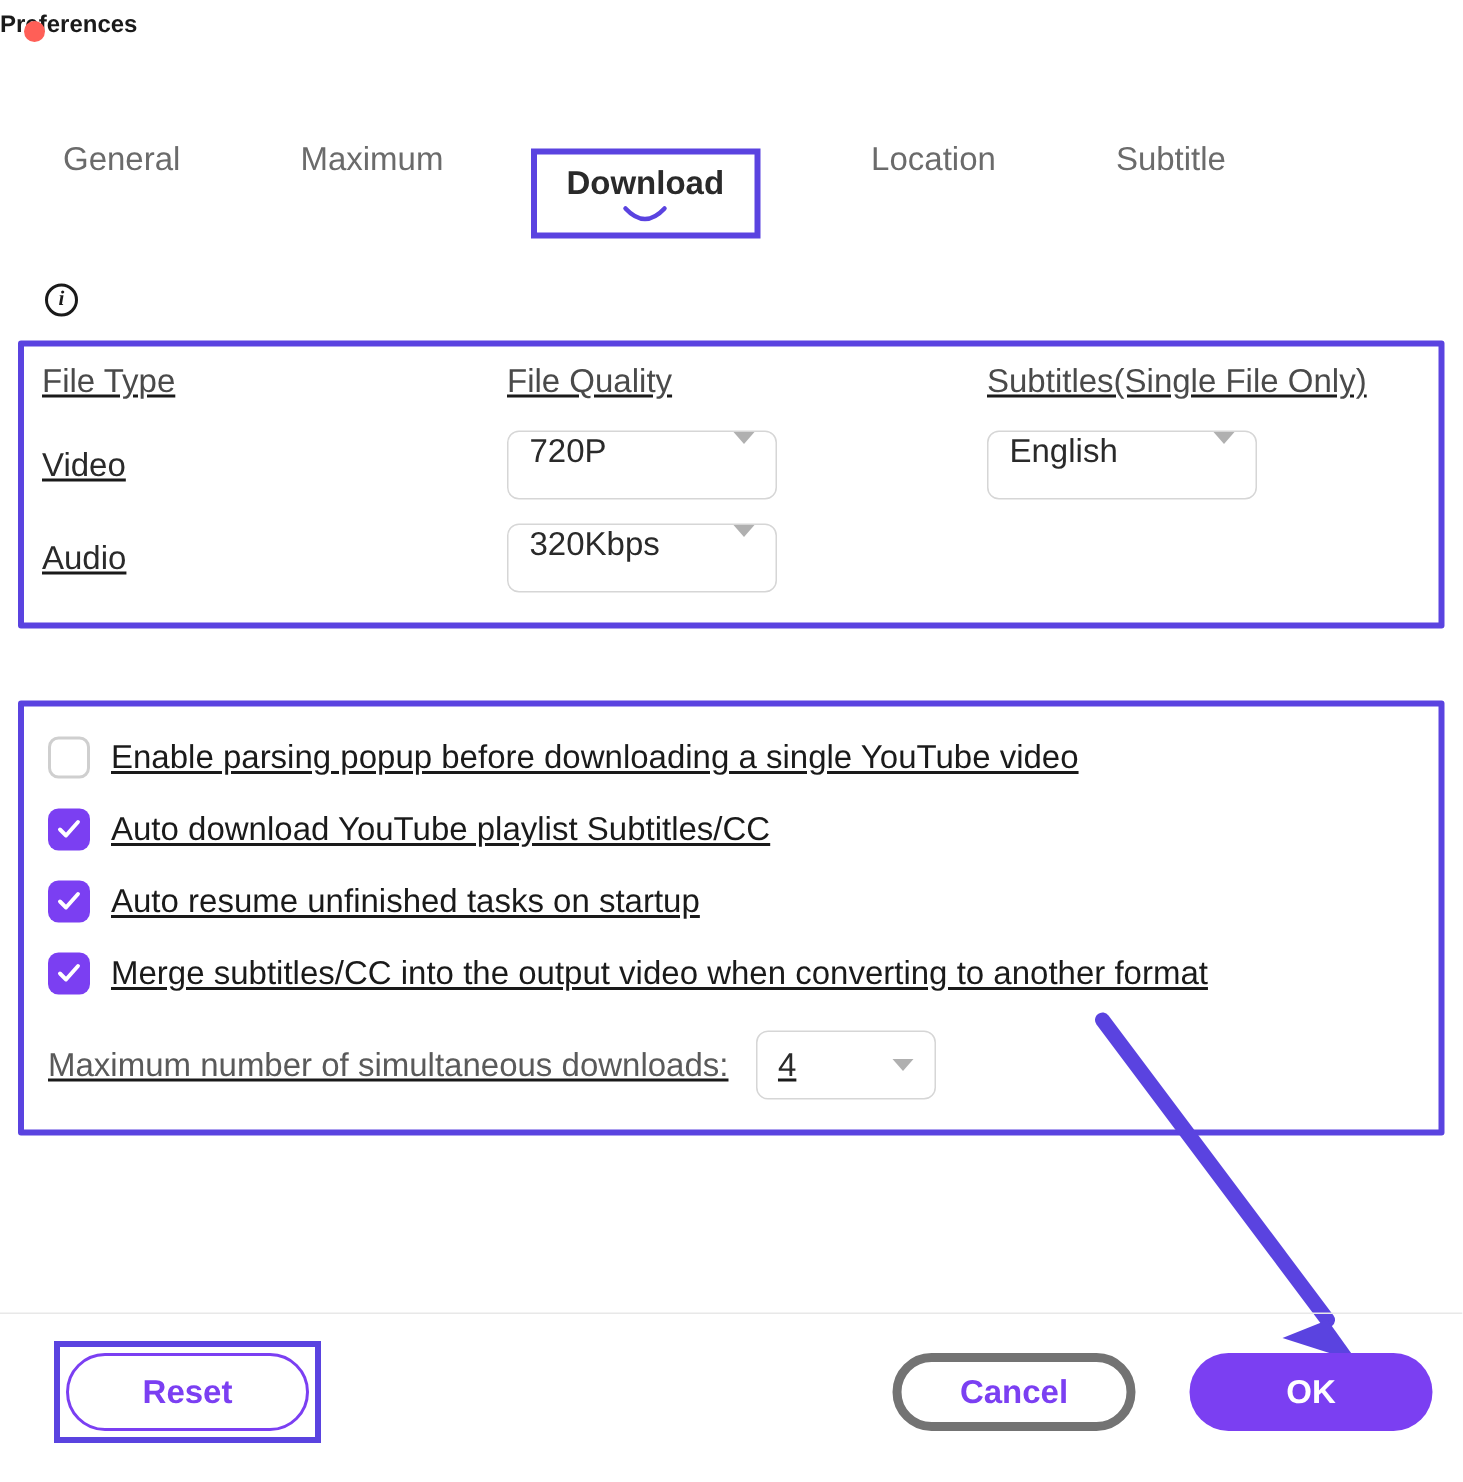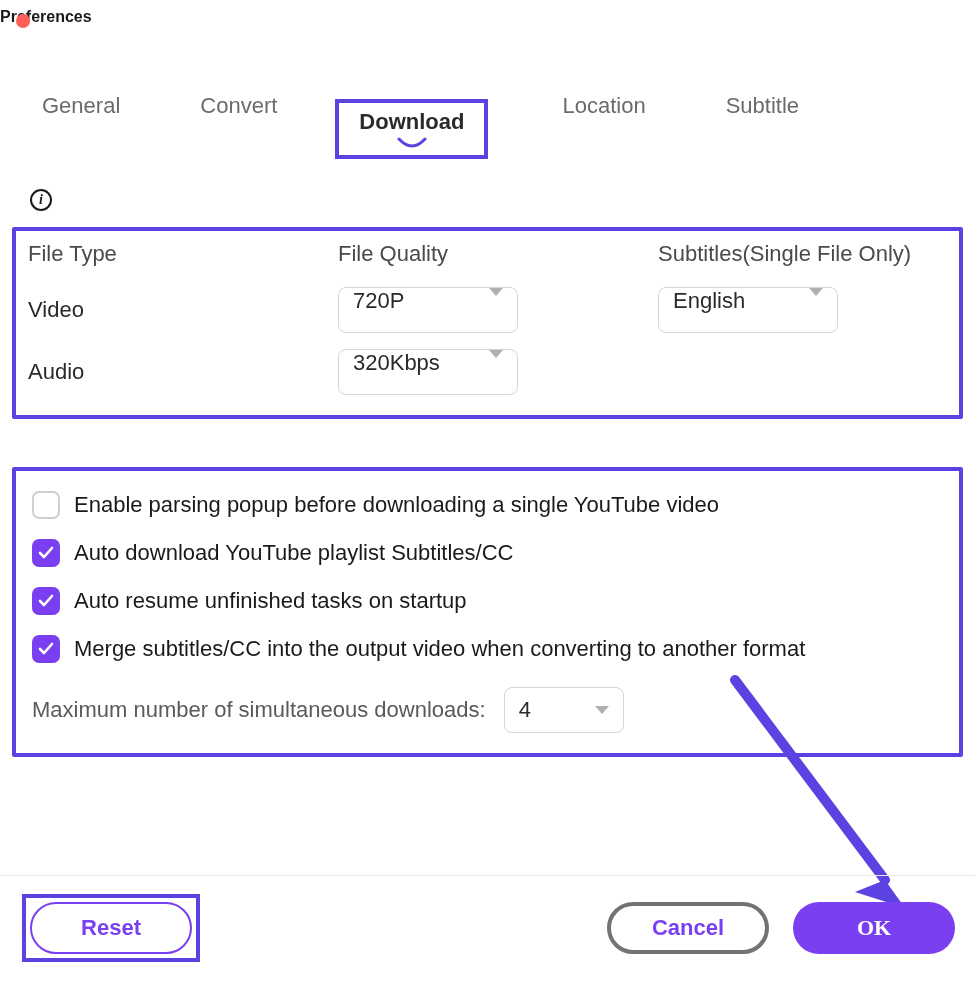--- a/index.html
+++ b/index.html
@@ -77,20 +77,21 @@
       font-family: Georgia, serif;
       font-style: italic;
       font-weight: 700;
       font-size: 14px;
       color: #1a1a1a;
     }
     .box {
       margin: 6px 12px 8px 12px;
       border: 4px solid #5a43e0;
       border-radius: 2px;
+      text-decoration: underline;
     }
     .grid-box {
       padding: 8px 12px 12px 12px;
     }
     .grid-head, .grid-row {
       display: grid;
       grid-template-columns: 310px 320px 1fr;
       align-items: center;
     }
     .grid-head {
@@ -182,24 +183,24 @@
       width: 220px;
       height: 260px;
       pointer-events: none;
     }
     .footer {
       position: absolute;
       bottom: 0;
       left: 0;
       right: 0;
       border-top: 1px solid #e8e8e8;
-      padding: 18px 20px 26px 22px;
-      display: flex;
-      align-items: center;
-      gap: 24px;
+      padding: 18px 20px 26px 36px;
+      display: flex;
+      align-items: center;
+      gap: 36px;
       justify-content: space-between;
     }
     .btn {
       height: 52px;
       border-radius: 28px;
       font-size: 22px;
       font-weight: 700;
       display: inline-flex;
       align-items: center;
       justify-content: center;
@@ -210,43 +211,42 @@
       padding: 4px;
     }
     .btn-reset {
       width: 162px;
       border: 2px solid #7b3ff2;
       color: #7b3ff2;
       background: #fff;
     }
     .btn-cancel {
       width: 162px;
-      border: 4px solid #737373;
+      border: 6px solid #737373;
       color: #7b3ff2;
       background: #fff;
     }
     .btn-ok {
       width: 162px;
       border: none;
       color: #fff;
       background: #7b3ff2;
-      font-family: Liberation Serif, serif;
     }
     .spacer { flex: 1; }
   </style>
 </head>
 <body>
 
 <div class="close-dot"></div>
 
 <div class="title">Preferences</div>
 
 <div class="tabs">
   <div class="tab">General</div>
-  <div class="tab">Convert</div>
+  <div class="tab">Maximum</div>
   <div class="tab-active-wrap">
     <div class="tab-active">Download</div>
     <svg class="tab-arc" viewBox="0 0 30 14">
       <path d="M2 2 Q15 16 28 2" fill="none" stroke="#5a43e0" stroke-width="3" stroke-linecap="round"></path>
     </svg>
   </div>
   <div class="tab">Location</div>
   <div class="tab">Subtitle</div>
 </div>
 

